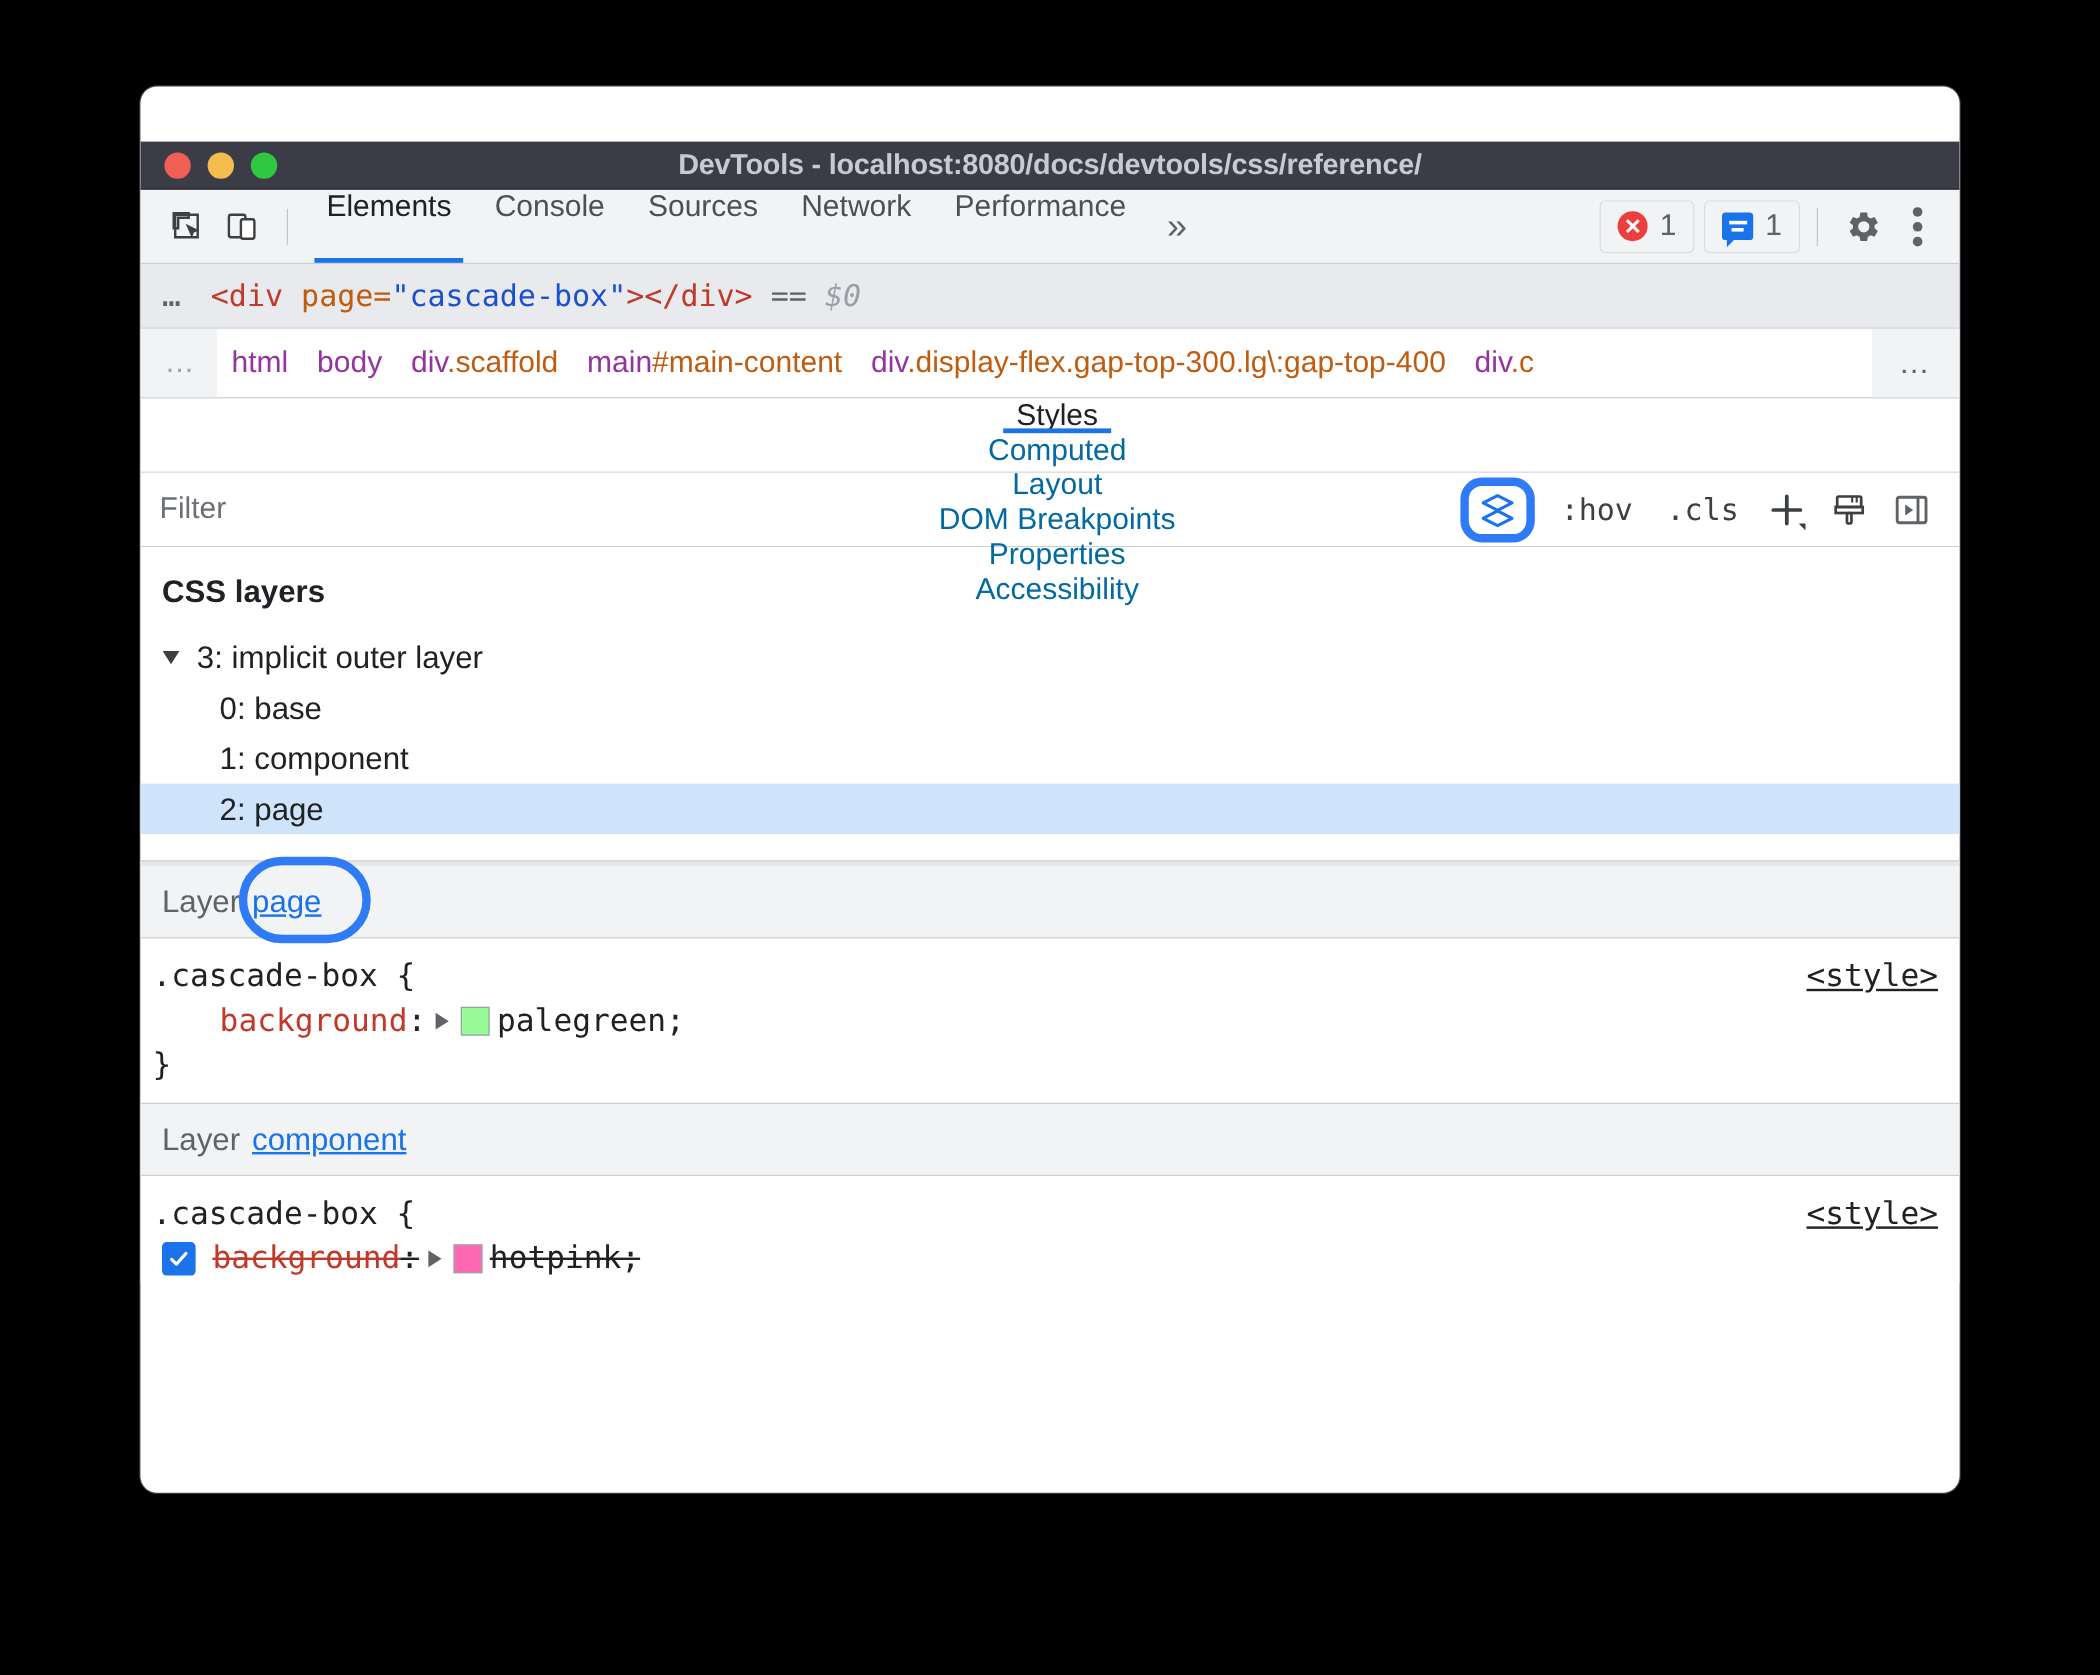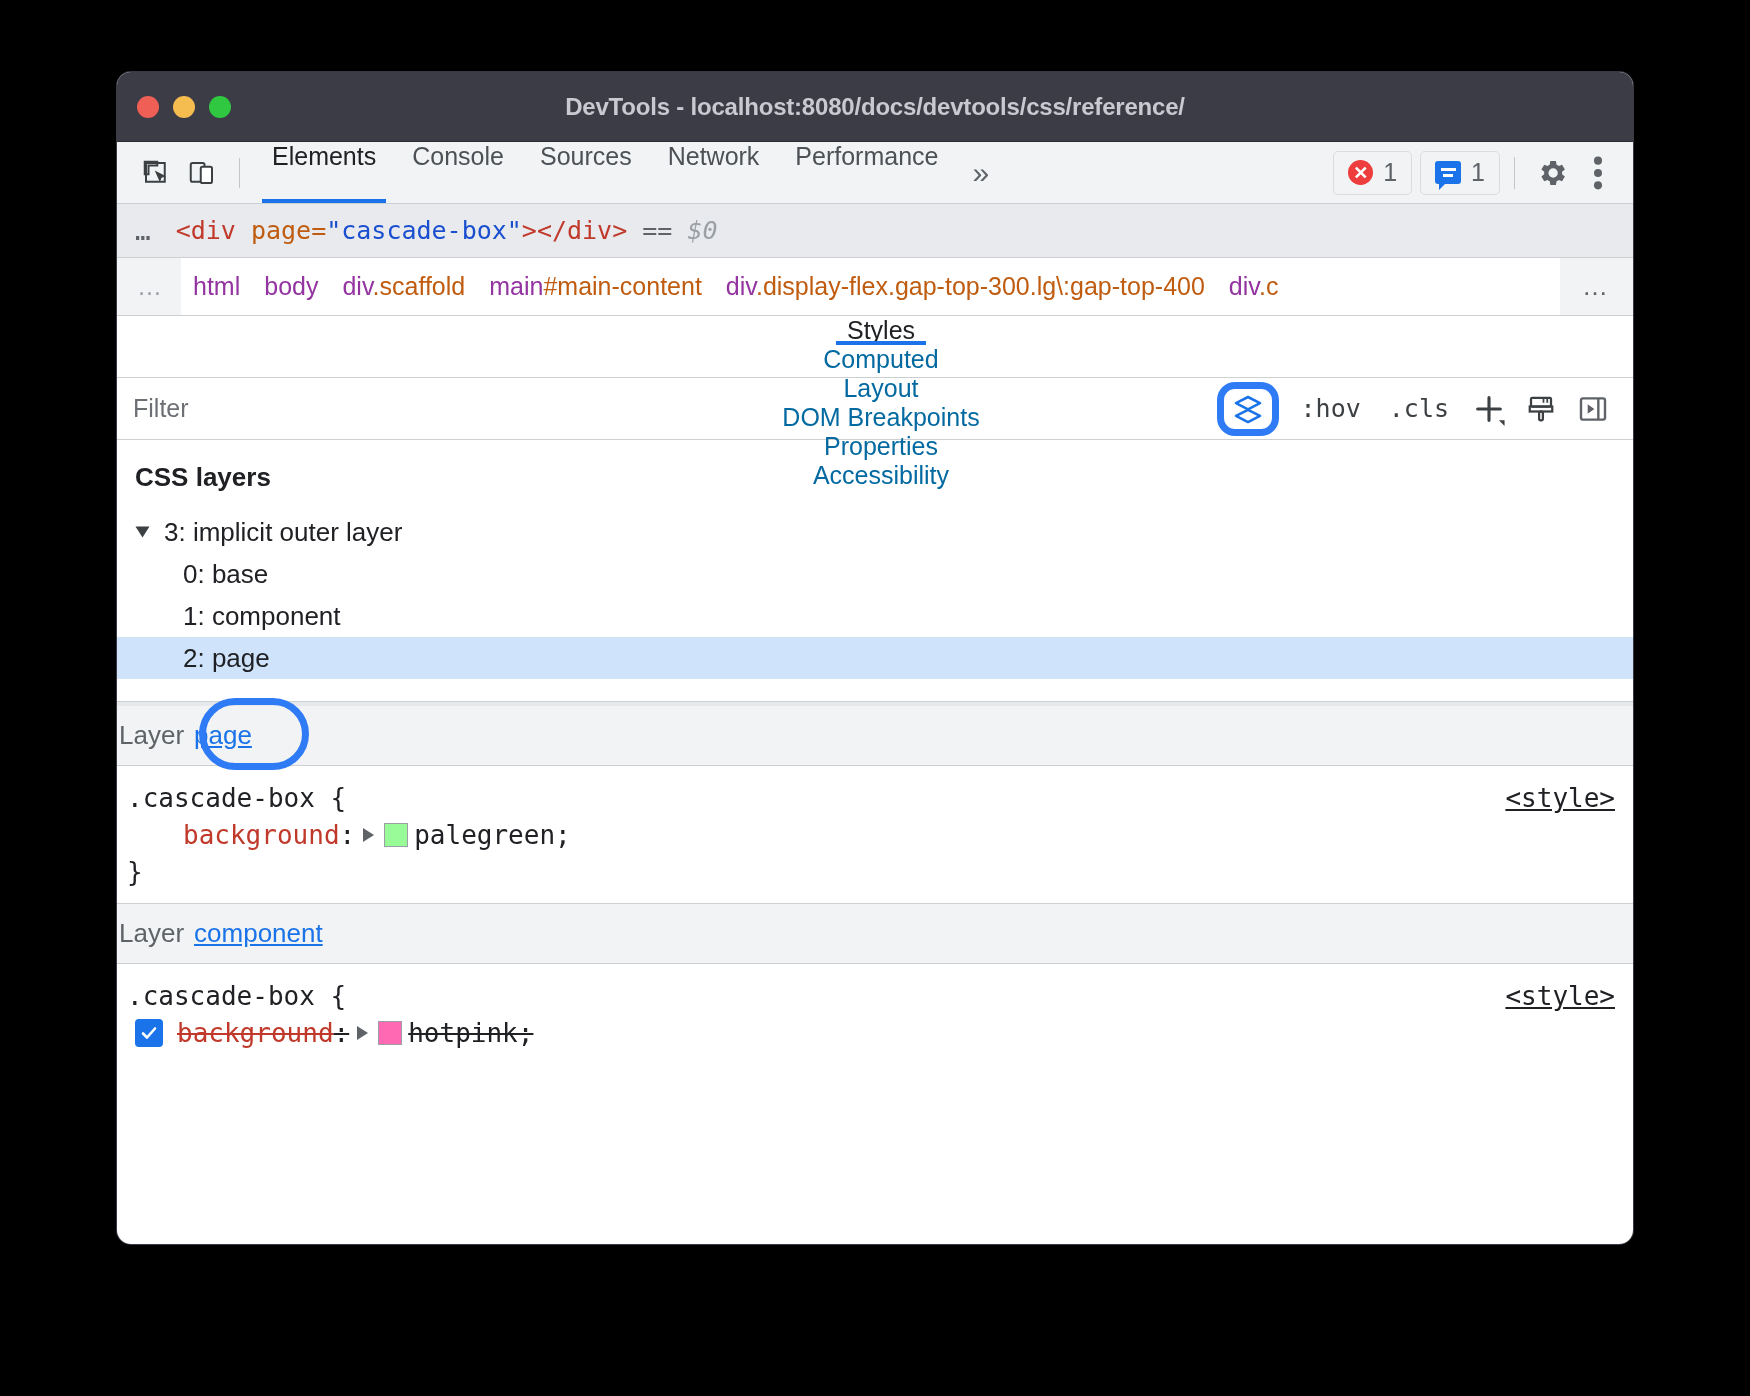--- a/index.html
+++ b/index.html
@@ -19,25 +19,26 @@
     position: absolute;
     left: 117px; top: 72px;
     width: 1516px; height: 1172px;
     border-radius: 14px;
     background: #ffffff;
     overflow: hidden;
     box-shadow: 0 0 0 1px #3a3a44;
   }
   
   .titlebar {
-    height: 70px;
+    height: 40px;
     background: #3c3c46;
     display: flex;
     position: relative;
     border-bottom: 1px solid #2a2a33;
+    margin-top: 46px;
   }
   .traffic {
     display: flex; gap: 14px;
     padding-left: 20px;
     align-items: center;
   }
   .dot { width: 22px; height: 22px; border-radius: 50%; }
   .dot.red { background: #ef5f56; }
   .dot.yellow { background: #f5bd4f; }
   .dot.green { background: #2fc840; }
@@ -252,21 +253,21 @@
     margin-right: 4px;
   }
   .tree-gap { height: 22px; }
   .tree-sep { height: 5px; background: #e6e8eb; border-top: 1px solid #cdd0d3; }
   
   .layer-bar {
     background: #f1f3f4;
     border-bottom: 1px solid #cdd0d3;
     height: 60px;
     display: flex; align-items: center;
-    padding-left: 2px;
+    padding-left: 18px;
     font-size: 26px; color: #5f6368;
     position: relative;
   }
   .layer-link {
     color: #1a73e8; text-decoration: underline; cursor: pointer;
     margin-left: 10px;
   }
   .ring-annot {
     position: absolute;
     border: 7px solid #2f7bf6;

